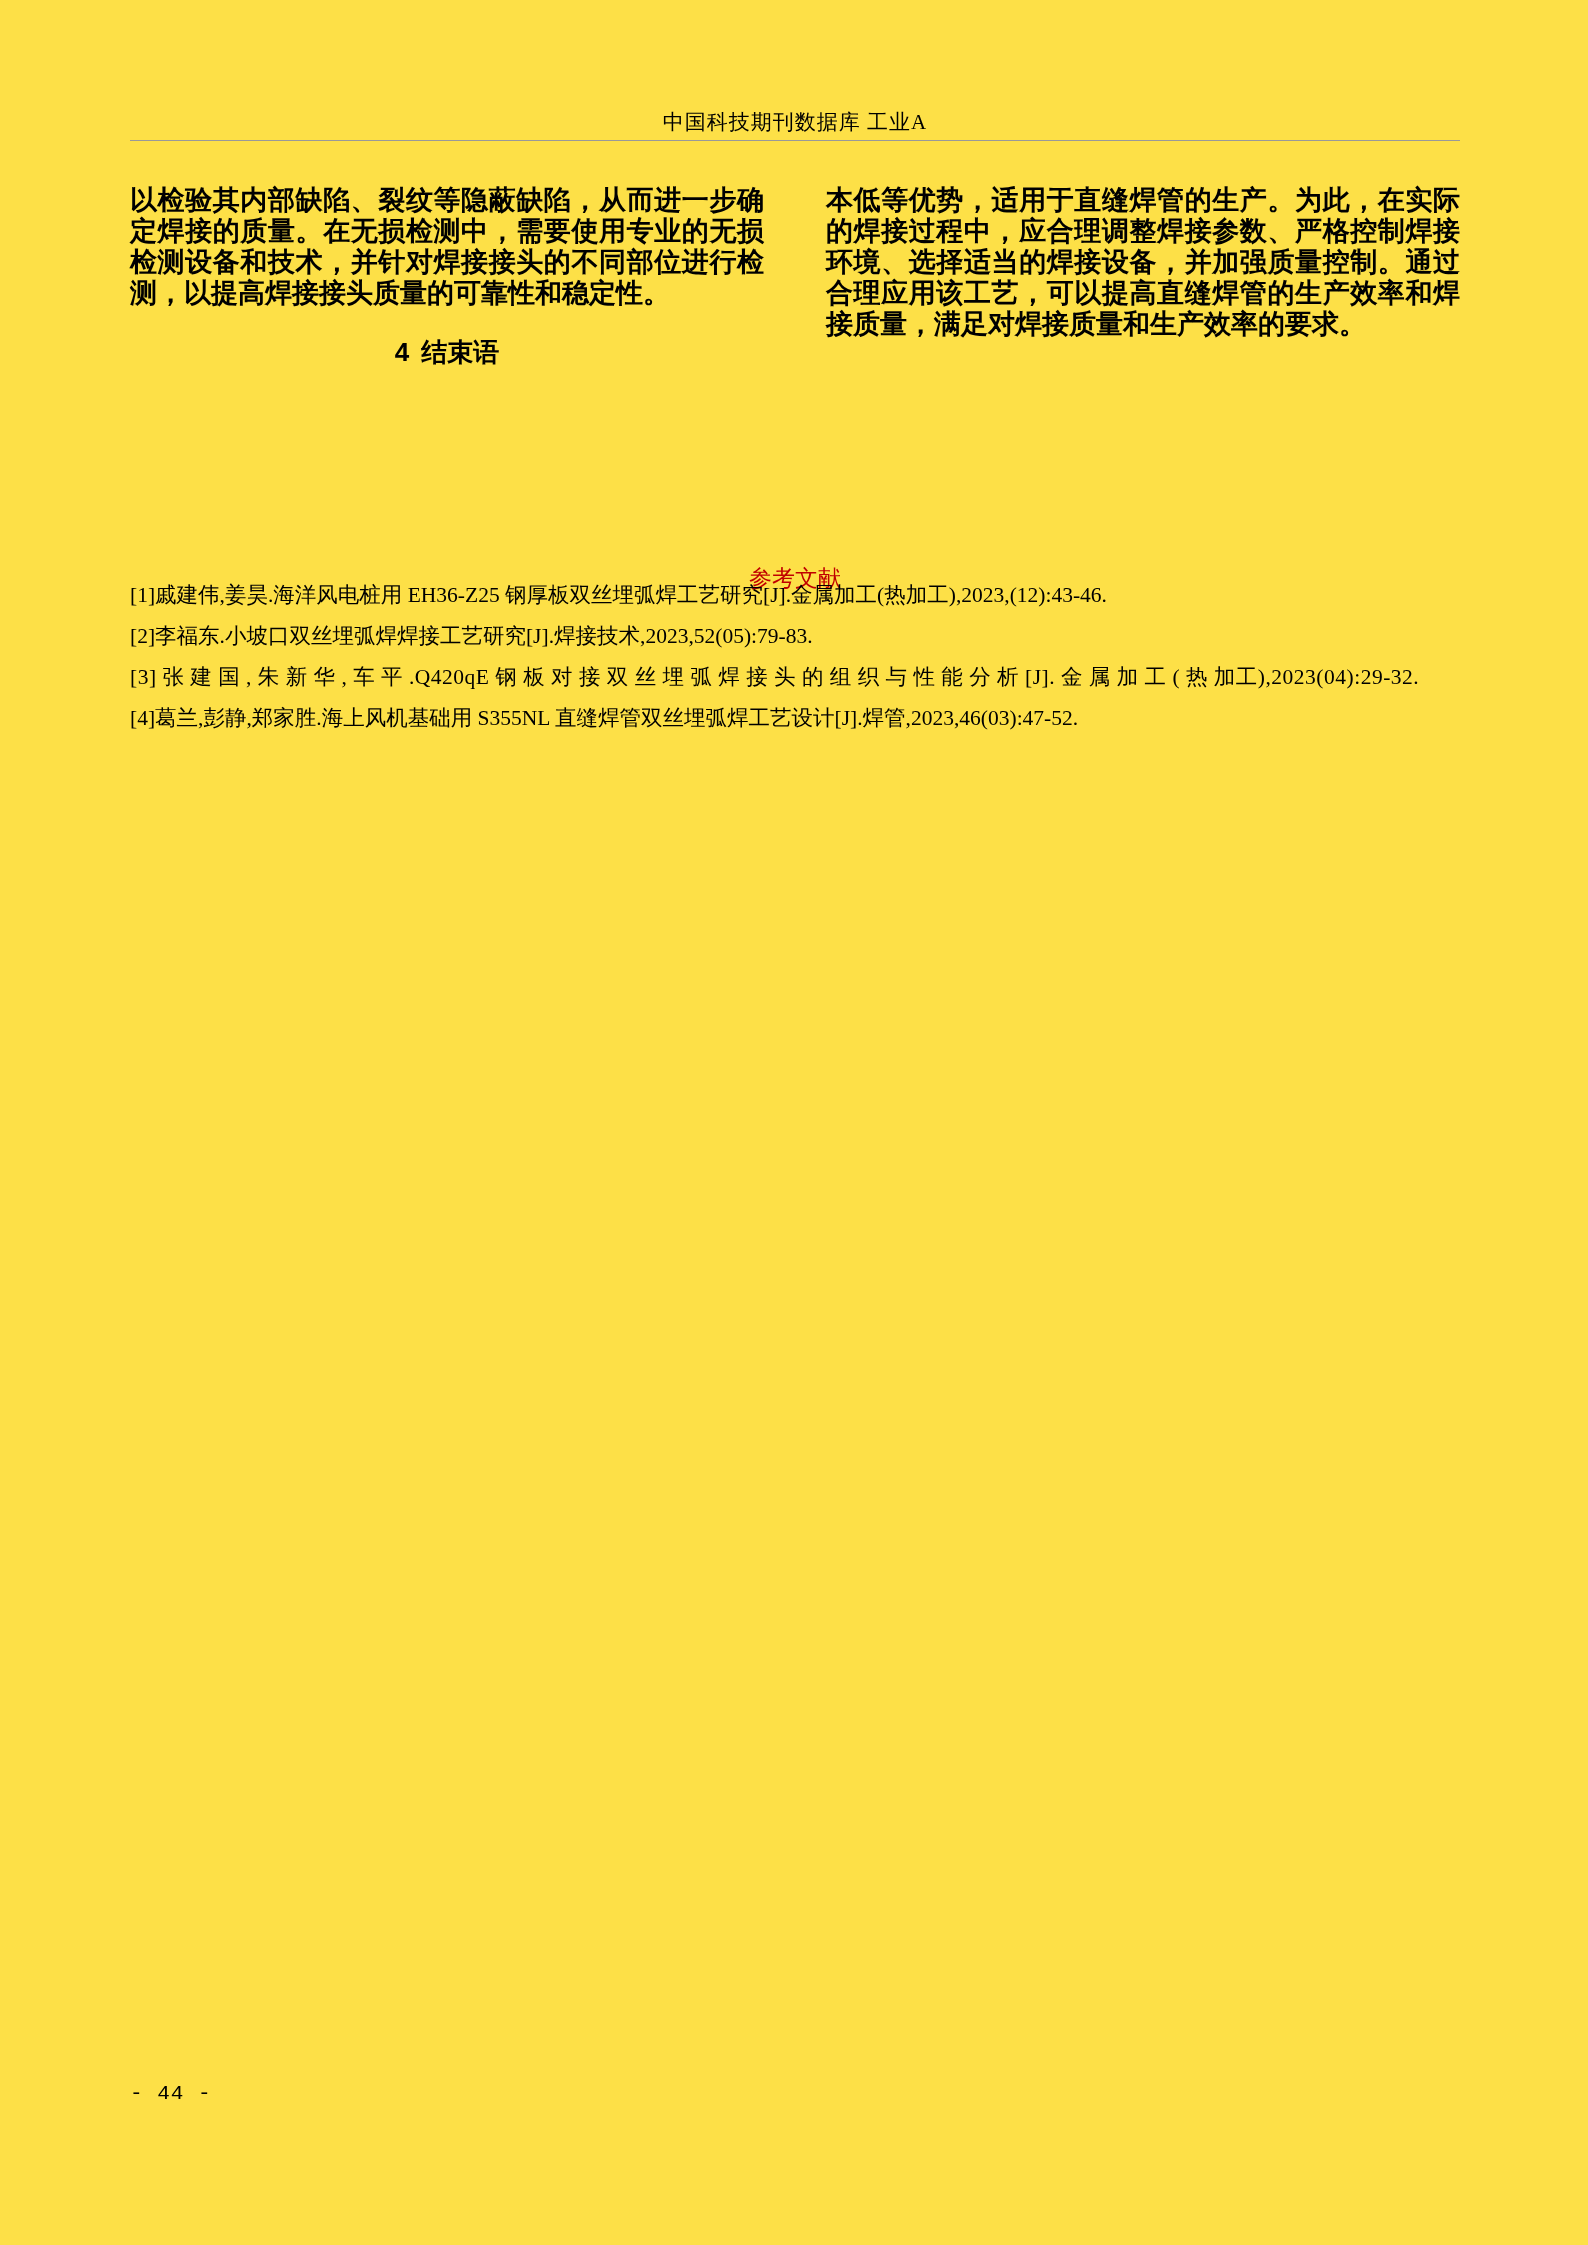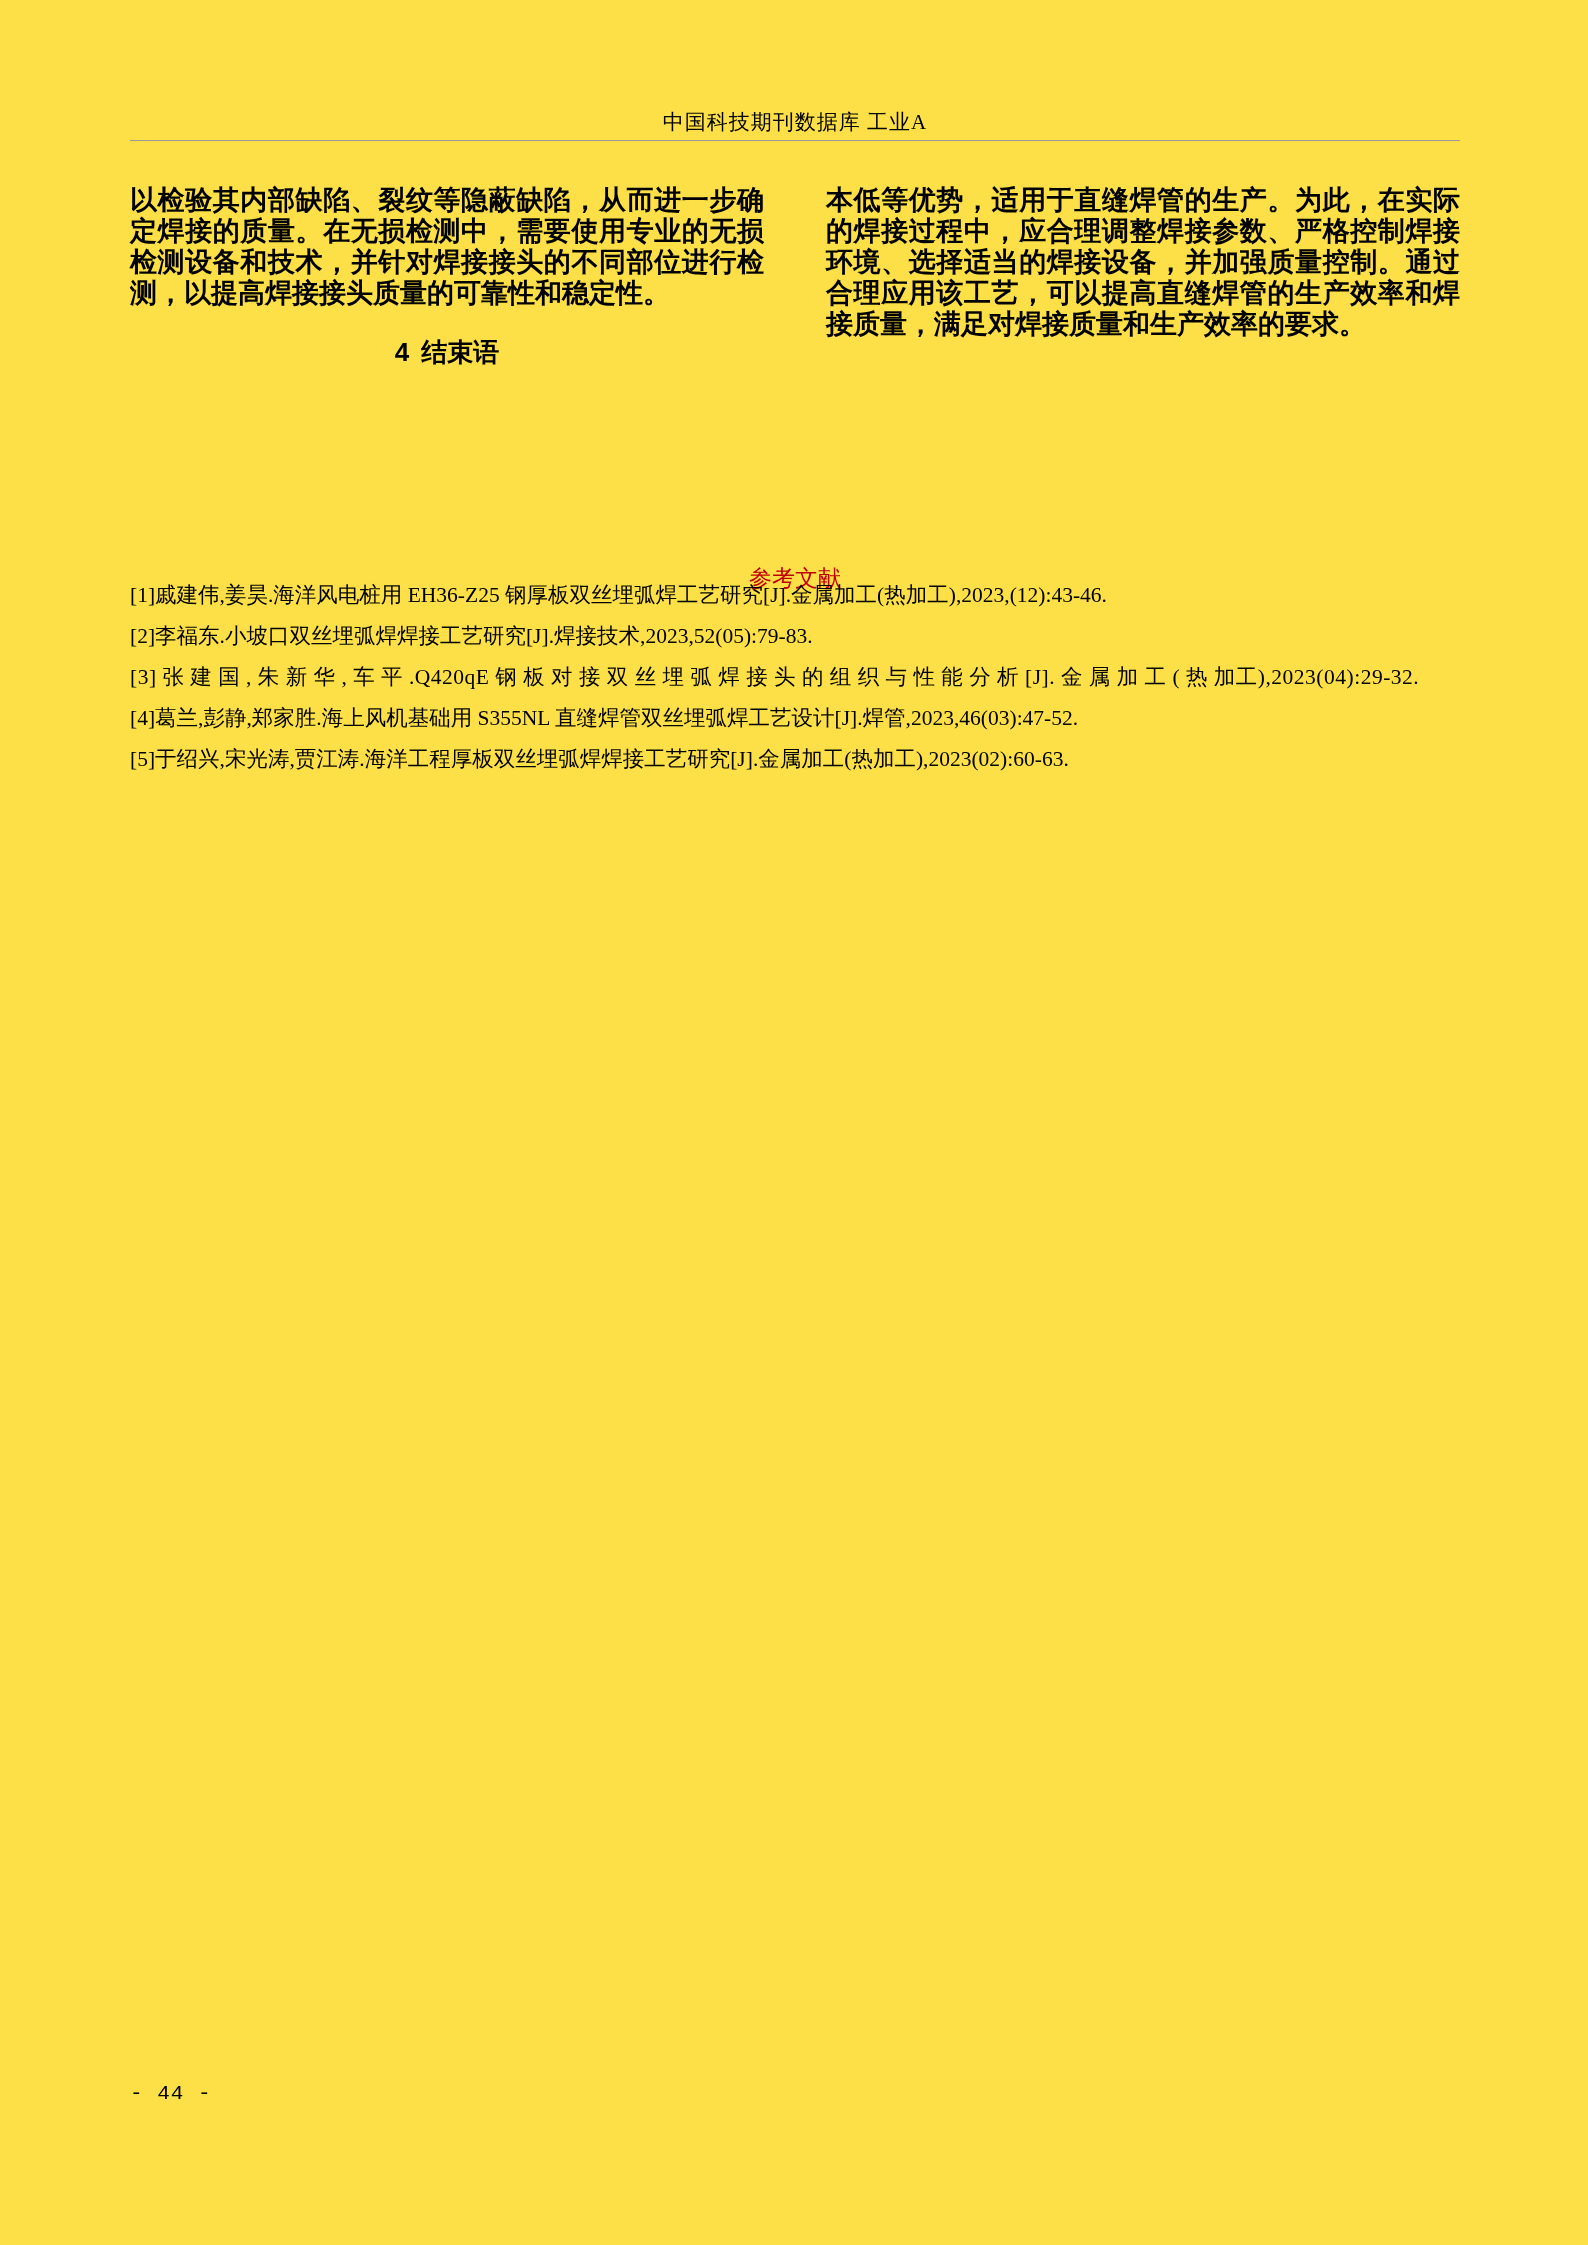--- a/index.html
+++ b/index.html
@@ -127,18 +127,17 @@
     </div>
   </div>
 
   <div class="refs-title">参考文献</div>
 
   <div class="refs">
     <div class="ref-item">[1]戚建伟,姜昊.海洋风电桩用 EH36-Z25 钢厚板双丝埋弧焊工艺研究[J].金属加工(热加工),2023,(12):43-46.</div>
     <div class="ref-item">[2]李福东.小坡口双丝埋弧焊焊接工艺研究[J].焊接技术,2023,52(05):79-83.</div>
     <div class="ref-item spaced">[3] 张 建 国 , 朱 新 华 , 车 平 .Q420qE 钢 板 对 接 双 丝 埋 弧 焊 接 头 的 组 织 与 性 能 分 析 [J]. 金 属 加 工 ( 热 加工),2023(04):29-32.</div>
     <div class="ref-item">[4]葛兰,彭静,郑家胜.海上风机基础用 S355NL 直缝焊管双丝埋弧焊工艺设计[J].焊管,2023,46(03):47-52.</div>
-    <div class="ref-item">[5]于绍兴,宋光涛,贾江涛.海洋工程厚板双丝埋弧焊焊接工艺研究[J].金属加工(热加工),2023(02):60-63.</div>
   </div>
 
   <div class="page-number">- 44 -</div>
 
 </div>
 
 </body></html>

